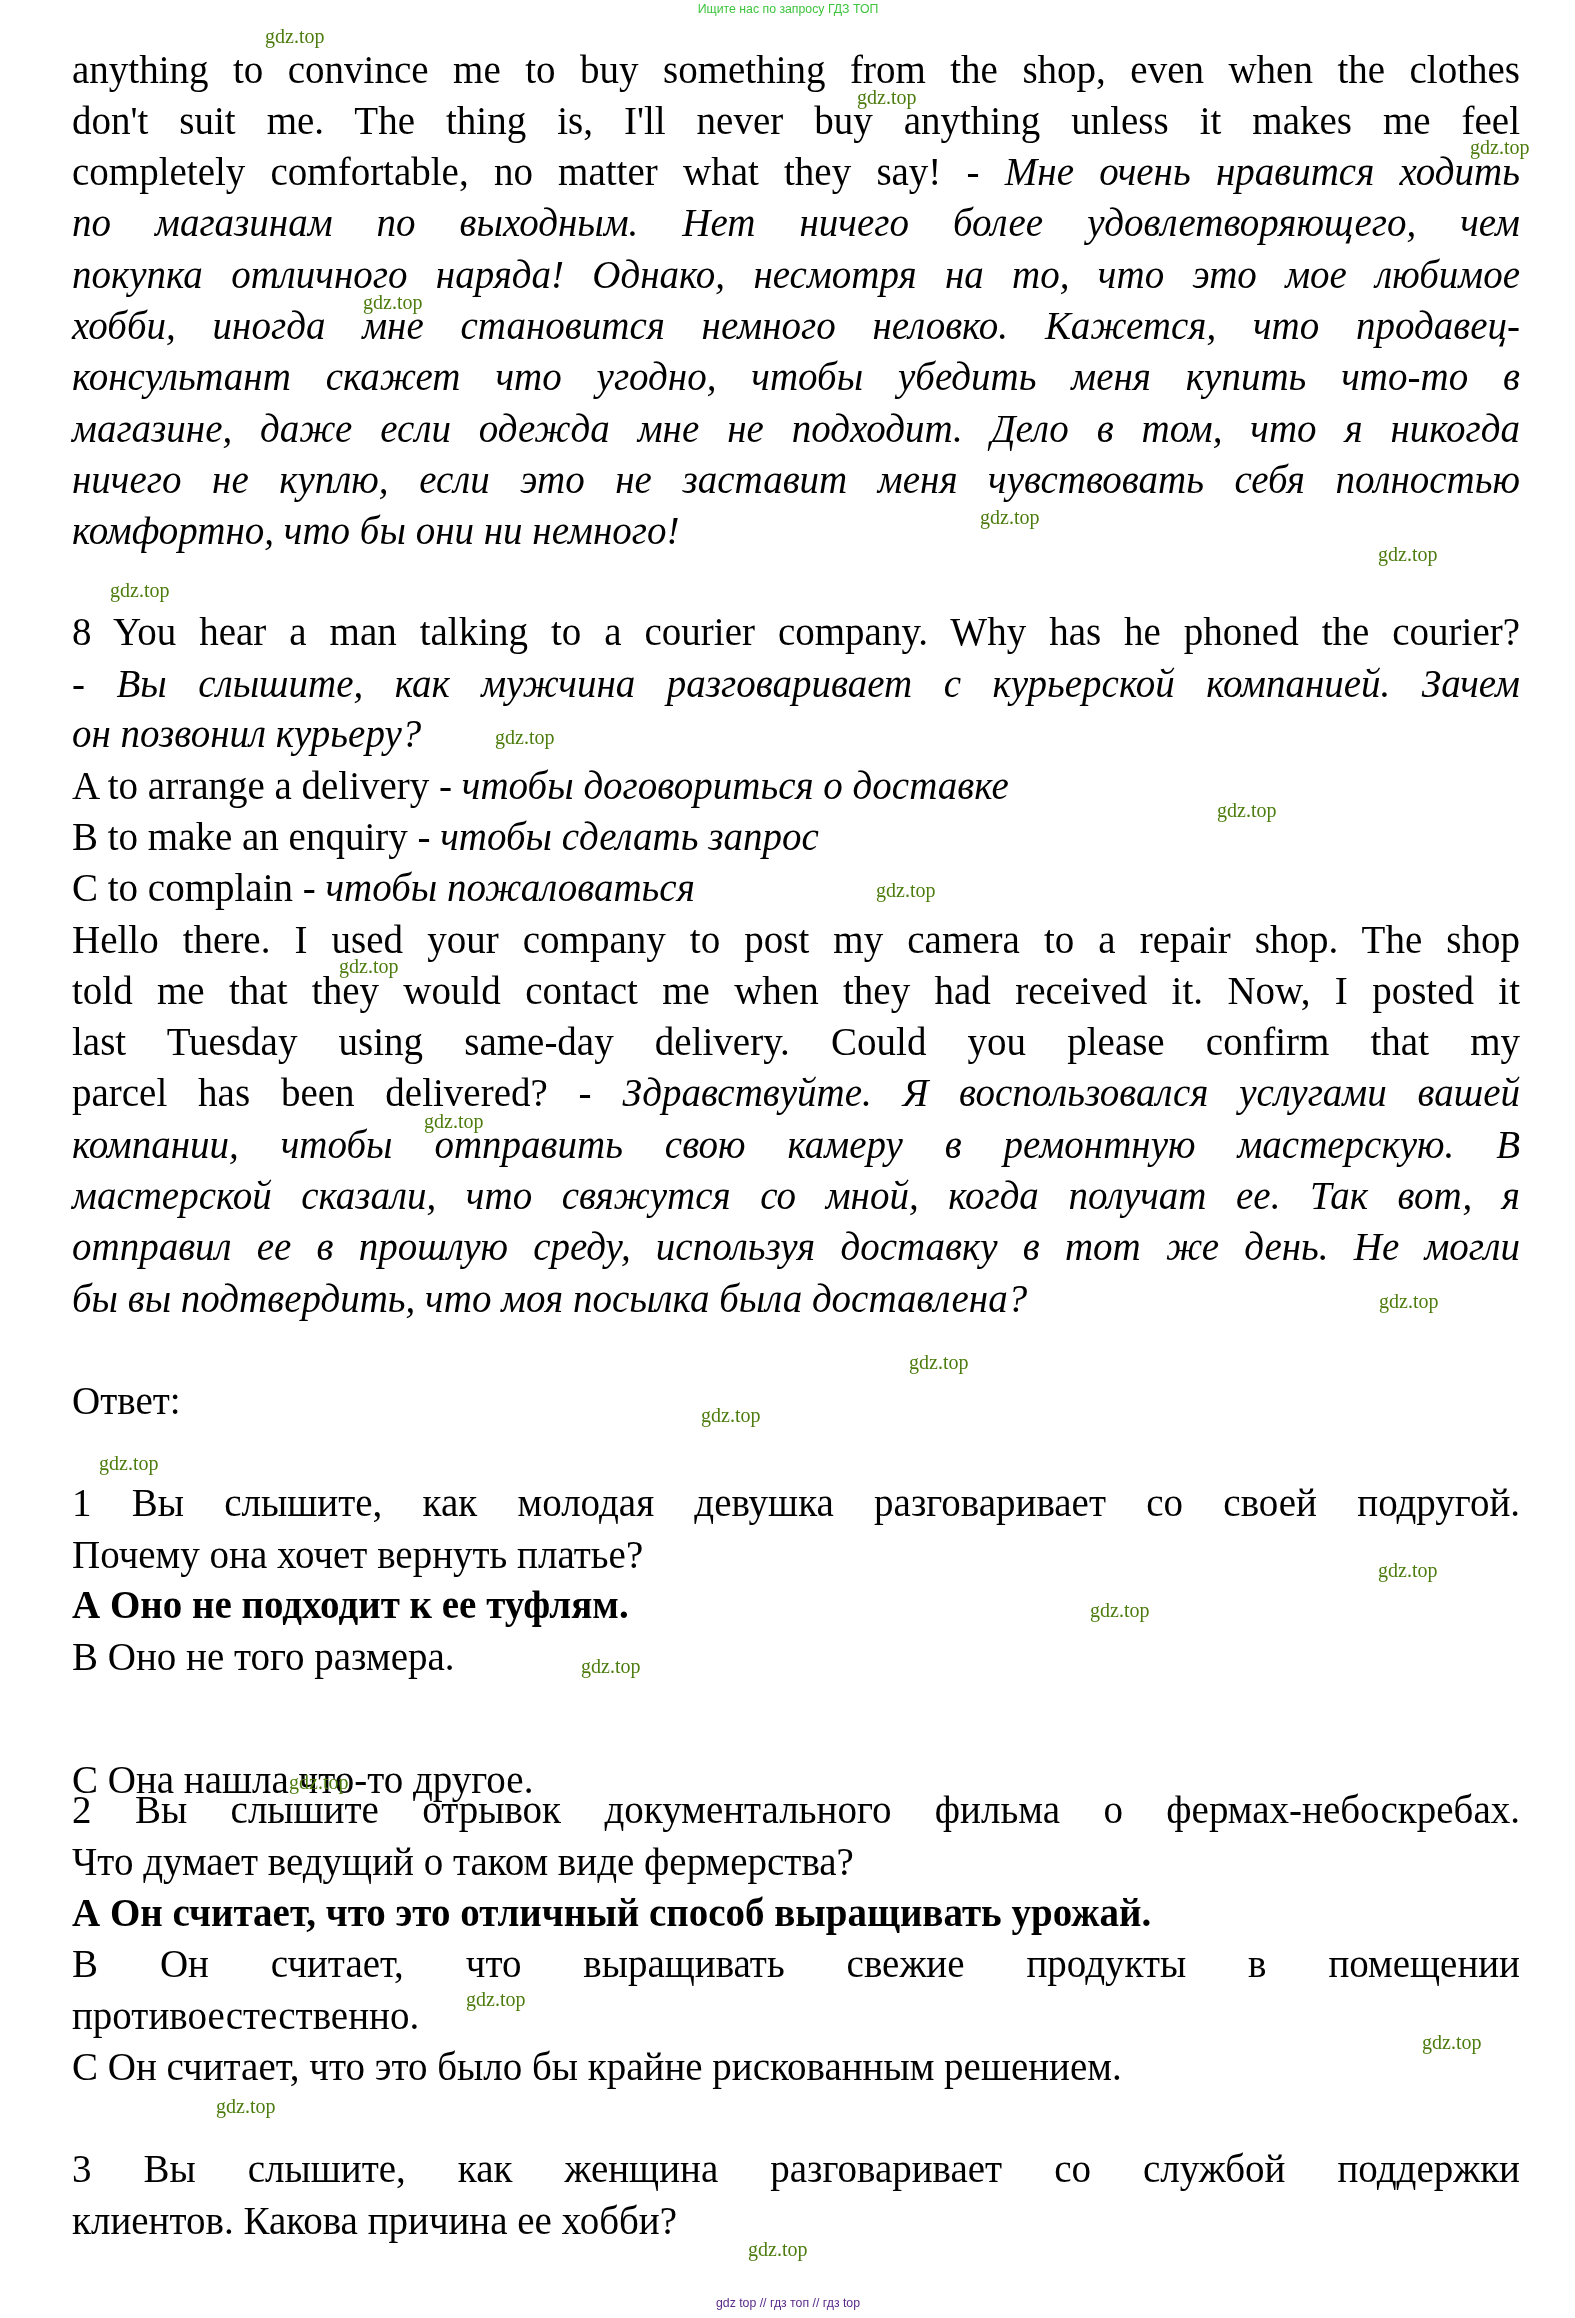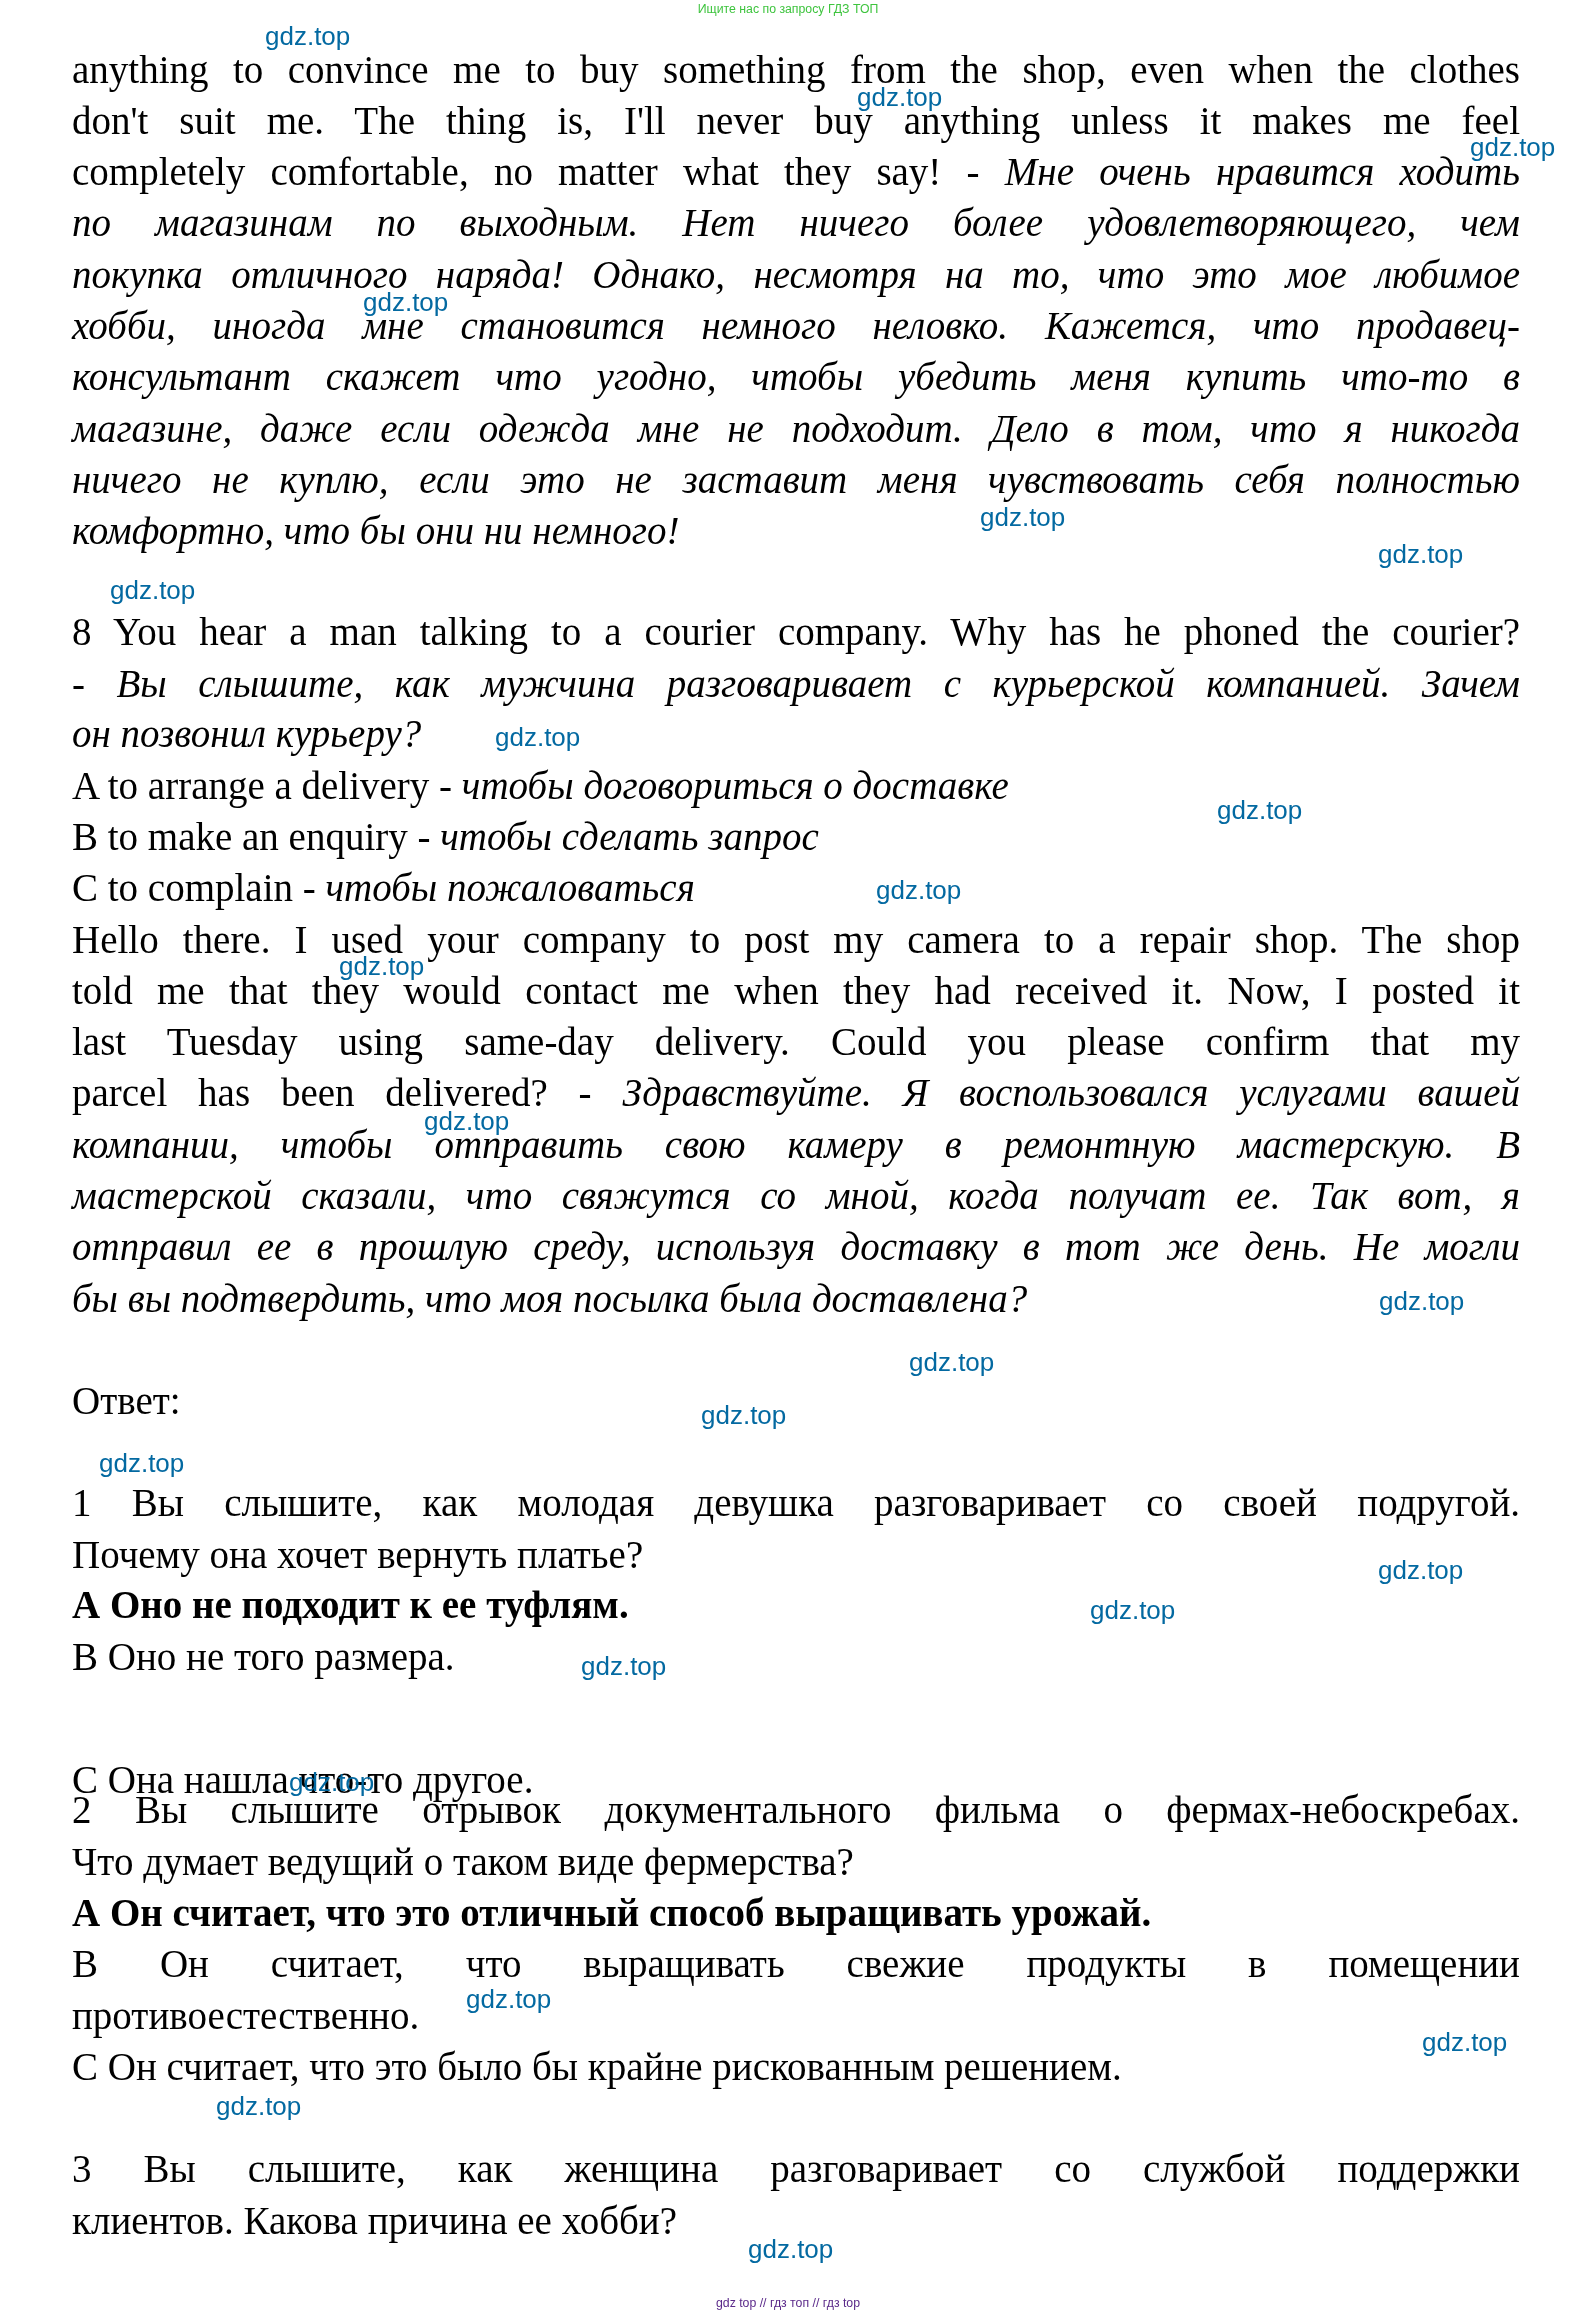--- a/index.html
+++ b/index.html
@@ -7,22 +7,22 @@
   .hdr { position:absolute; top:1.5px; left:0; width:1576px; text-align:center;
          font-family:"Liberation Sans", sans-serif; font-size:12.3px; color:#3ec43e; }
   .ftr { position:absolute; top:2296px; left:0; width:1576px; text-align:center;
          font-family:"Liberation Sans", sans-serif; font-size:12.3px; color:#5b2a8a; }
   .line { position:absolute; left:72px; width:1448px; height:51px; line-height:51px;
           font-family:"Liberation Serif", serif; font-size:39px; color:#000;
           white-space:nowrap; overflow:visible; }
   .line.j { text-align:justify; text-align-last:justify; white-space:normal; }
   .line i { font-style:italic; }
   .line b { font-weight:bold; }
-  .wm { position:absolute; font-family:Liberation Sans, sans-serif; font-size:26px;
-        color:#0369a1; line-height:23px; white-space:nowrap; }
+  .wm { position:absolute; font-family:Liberation Serif, serif; font-size:20px;
+        color:#4d7c0f; line-height:23px; white-space:nowrap; }
 </style>
 </head>
 <body>
 
 <div class="hdr">Ищите нас по запросу ГДЗ ТОП</div>
 
 <div class="line j" style="top:44px">anything to convince me to buy something from the shop, even when the clothes</div>
 <div class="line j" style="top:95px">don't suit me. The thing is, I'll never buy anything unless it makes me feel</div>
 <div class="line j" style="top:146px"><span>completely comfortable, no matter what they say! - </span><i>Мне очень нравится ходить</i></div>
 <div class="line j" style="top:197px"><i>по магазинам по выходным. Нет ничего более удовлетворяющего, чем</i></div>

